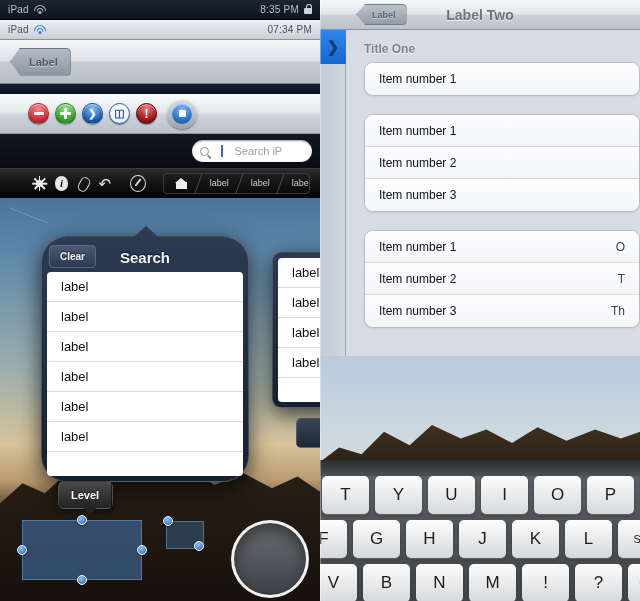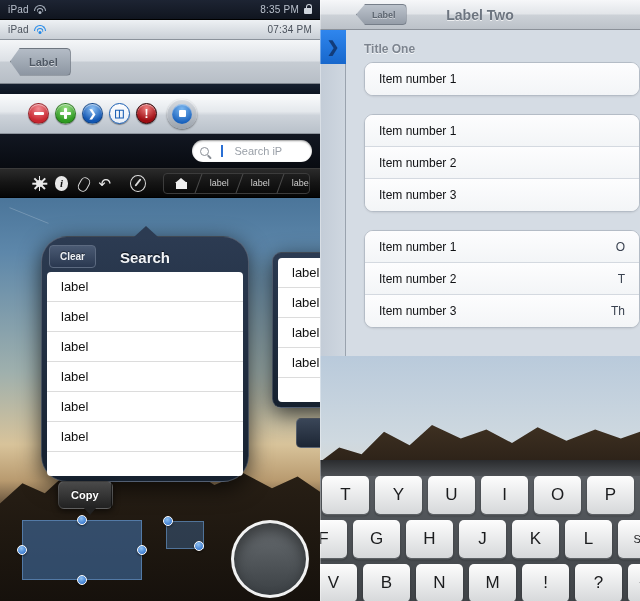--- a/index.html
+++ b/index.html
@@ -381,21 +381,21 @@
     <div class="selrect" style="left:22px; top:520px; width:120px; height:60px;"></div>
     <div class="selrect" style="left:166px; top:521px; width:38px; height:28px; background:rgba(70,120,180,.38);"></div>
     <div class="handle" style="left:77px; top:515px;"></div>
     <div class="handle" style="left:17px; top:545px;"></div>
     <div class="handle" style="left:137px; top:545px;"></div>
     <div class="handle" style="left:77px; top:575px;"></div>
     <div class="handle" style="left:163px; top:516px;"></div>
     <div class="handle" style="left:194px; top:541px;"></div>
 
     <div class="bubble" style="left:58px; top:481px;">
-      <div class="bubble-item">Copy</div>
+      <div class="bubble-item">Level</div>
       <div class="bubble-tail" style="left:24px;"></div>
     </div>
 
     <div class="homecircle" style="left:231px; top:520px;"></div>
   </div>
 
   <div id="right-panel">
     <div class="r-navbar">
       <div class="r-back">Label</div>
       <div class="r-title">Label Two</div>

